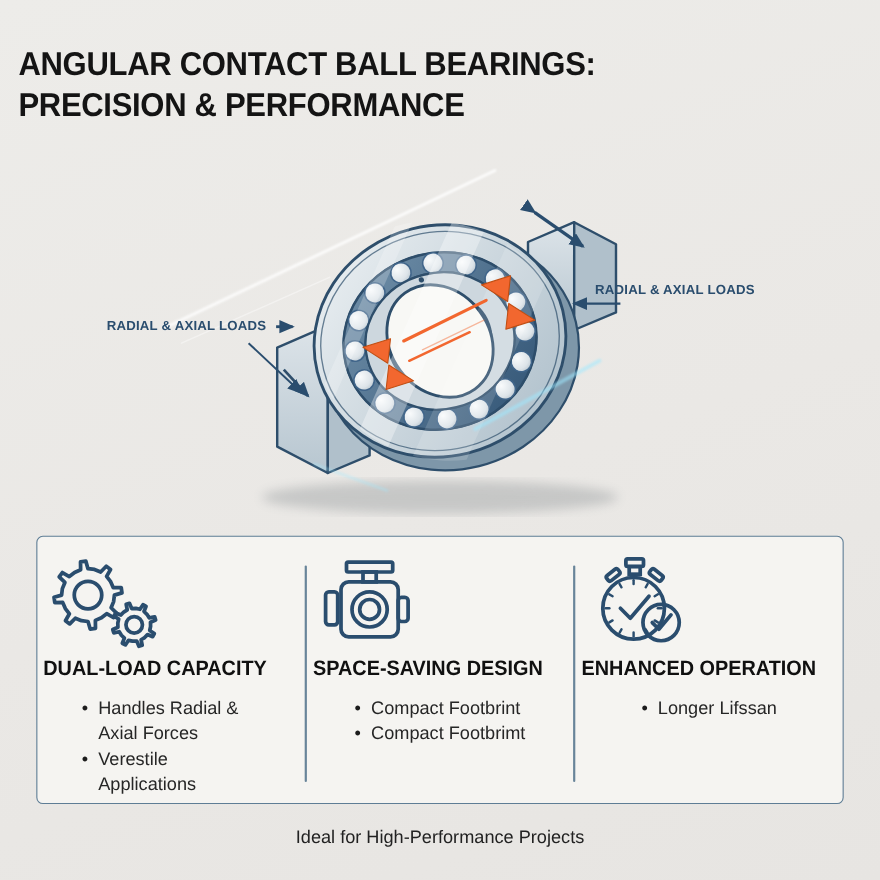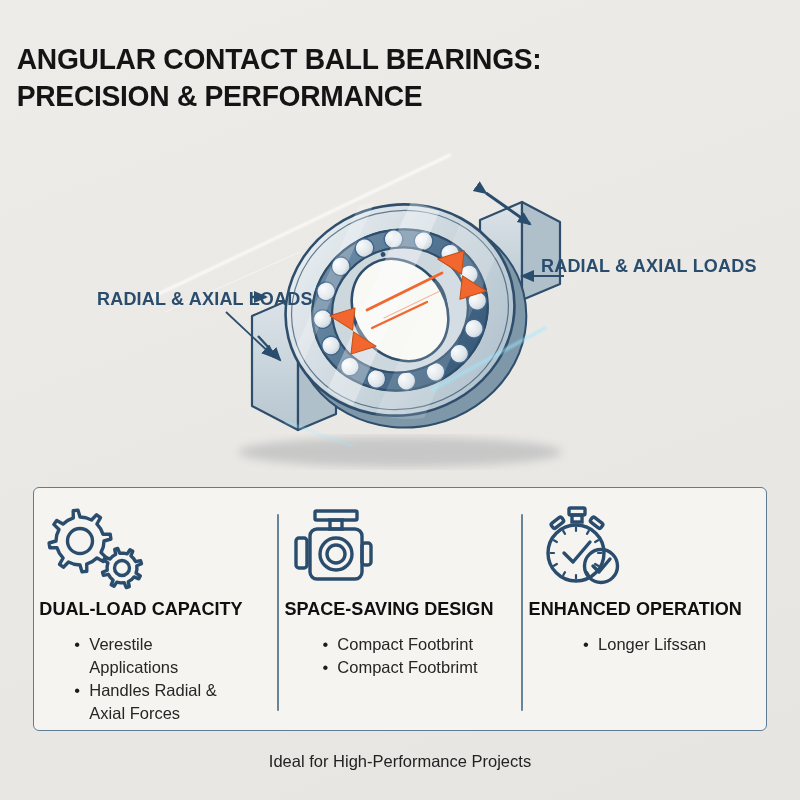--- a/index.html
+++ b/index.html
@@ -11,21 +11,21 @@
   body{font-family:"Liberation Sans","DejaVu Sans",sans-serif;background:var(--page-bg);}
   .page{position:relative;width:800px;height:800px;overflow:hidden;
         background:linear-gradient(160deg,#edecE9 0%,#eae8e5 55%,#e7e5e2 100%);}
   
   .title-wrap{position:absolute;top:40px;left:0;width:800px;}
   .title-inner{display:inline-block;transform:scaleX(.94);transform-origin:center;}
   .title-line{display:block;font-size:30px;line-height:37px;font-weight:bold;
               letter-spacing:-.3px;color:var(--ink);}
   
   .art{position:absolute;left:0;top:140px;width:800px;height:345px;}
-  .diagram-label{position:absolute;font-size:18px;font-weight:bold;color:var(--accent-blue);
+  .diagram-label{position:absolute;font-size:12px;font-weight:bold;color:var(--accent-blue);
                  letter-spacing:.2px;white-space:nowrap;}
   .label-left{left:97px;top:289px;}
   .label-right{left:541px;top:256px;}
   
   .card{position:absolute;left:33px;top:487px;width:734px;height:244px;
         background:var(--card-bg);border:1.5px solid var(--card-border);border-radius:6px;
         display:flex;}
   .col{flex:1 1 0;padding-top:12px;display:flex;flex-direction:column;align-items:flex-start;}
   .divider{width:2px;background:#4f7089;opacity:.85;margin:26px 0 19px 0;border-radius:1px;}
   .icon-box{height:94px;display:flex;align-items:center;justify-content:center;}
@@ -176,22 +176,22 @@
       <div class="icon-box">
         <svg width="120" height="92" viewBox="0 0 120 92">
           <path id="gear-big" class="ic" fill="#f5f4f1" stroke-linejoin="round" d="M69.3,45.9L67.0,51.5L72.2,56.6L69.3,60.5L63.0,56.9L58.2,60.6L52.7,63.0L52.8,70.2L48.0,70.9L46.0,64.0L40.1,63.3L34.5,61.0L29.4,66.2L25.5,63.3L29.1,57.0L25.4,52.2L23.0,46.7L15.8,46.8L15.1,42.0L22.0,40.0L22.7,34.1L25.0,28.5L19.8,23.4L22.7,19.5L29.0,23.1L33.8,19.4L39.3,17.0L39.2,9.8L44.0,9.1L46.0,16.0L51.9,16.7L57.5,19.0L62.6,13.8L66.5,16.7L62.9,23.0L66.6,27.8L69.0,33.3L76.2,33.2L76.9,38.0L70.0,40.0Z"></path>
           <circle cx="46" cy="40" r="12.5" class="ic"></circle>
           <path id="gear-small" class="ic" fill="#f5f4f1" stroke-linejoin="round" stroke-width="3" d="M102.9,68.5L102.1,72.2L106.3,75.0L104.8,77.8L100.1,75.9L97.5,78.6L94.3,80.6L95.3,85.6L92.3,86.5L90.3,81.8L86.5,81.9L82.8,81.1L80.0,85.3L77.2,83.8L79.1,79.1L76.4,76.5L74.4,73.3L69.4,74.3L68.5,71.3L73.2,69.3L73.1,65.5L73.9,61.8L69.7,59.0L71.2,56.2L75.9,58.1L78.5,55.4L81.7,53.4L80.7,48.4L83.7,47.5L85.7,52.2L89.5,52.1L93.2,52.9L96.0,48.7L98.8,50.2L96.9,54.9L99.6,57.5L101.6,60.7L106.6,59.7L107.5,62.7L102.8,64.7Z"></path>
           <circle cx="88" cy="67" r="7.5" class="ic" stroke-width="3"></circle>
         </svg>
       </div>
       <div class="col-heading">DUAL-LOAD CAPACITY</div>
       <ul class="bullets">
+        <li>Handles Radial &amp; Axial Forces</li>
         <li>Verestile Applications</li>
-        <li>Handles Radial &amp; Axial Forces</li>
       </ul>
     </div>
 
     <div class="divider"></div>
 
     <div class="col">
       <div class="icon-box">
         <svg width="120" height="92" viewBox="0 0 120 92">
           <rect x="36" y="10" width="42" height="9" rx="1.5" class="ic"></rect>
           <rect x="51" y="19" width="12" height="9" class="ic"></rect>

